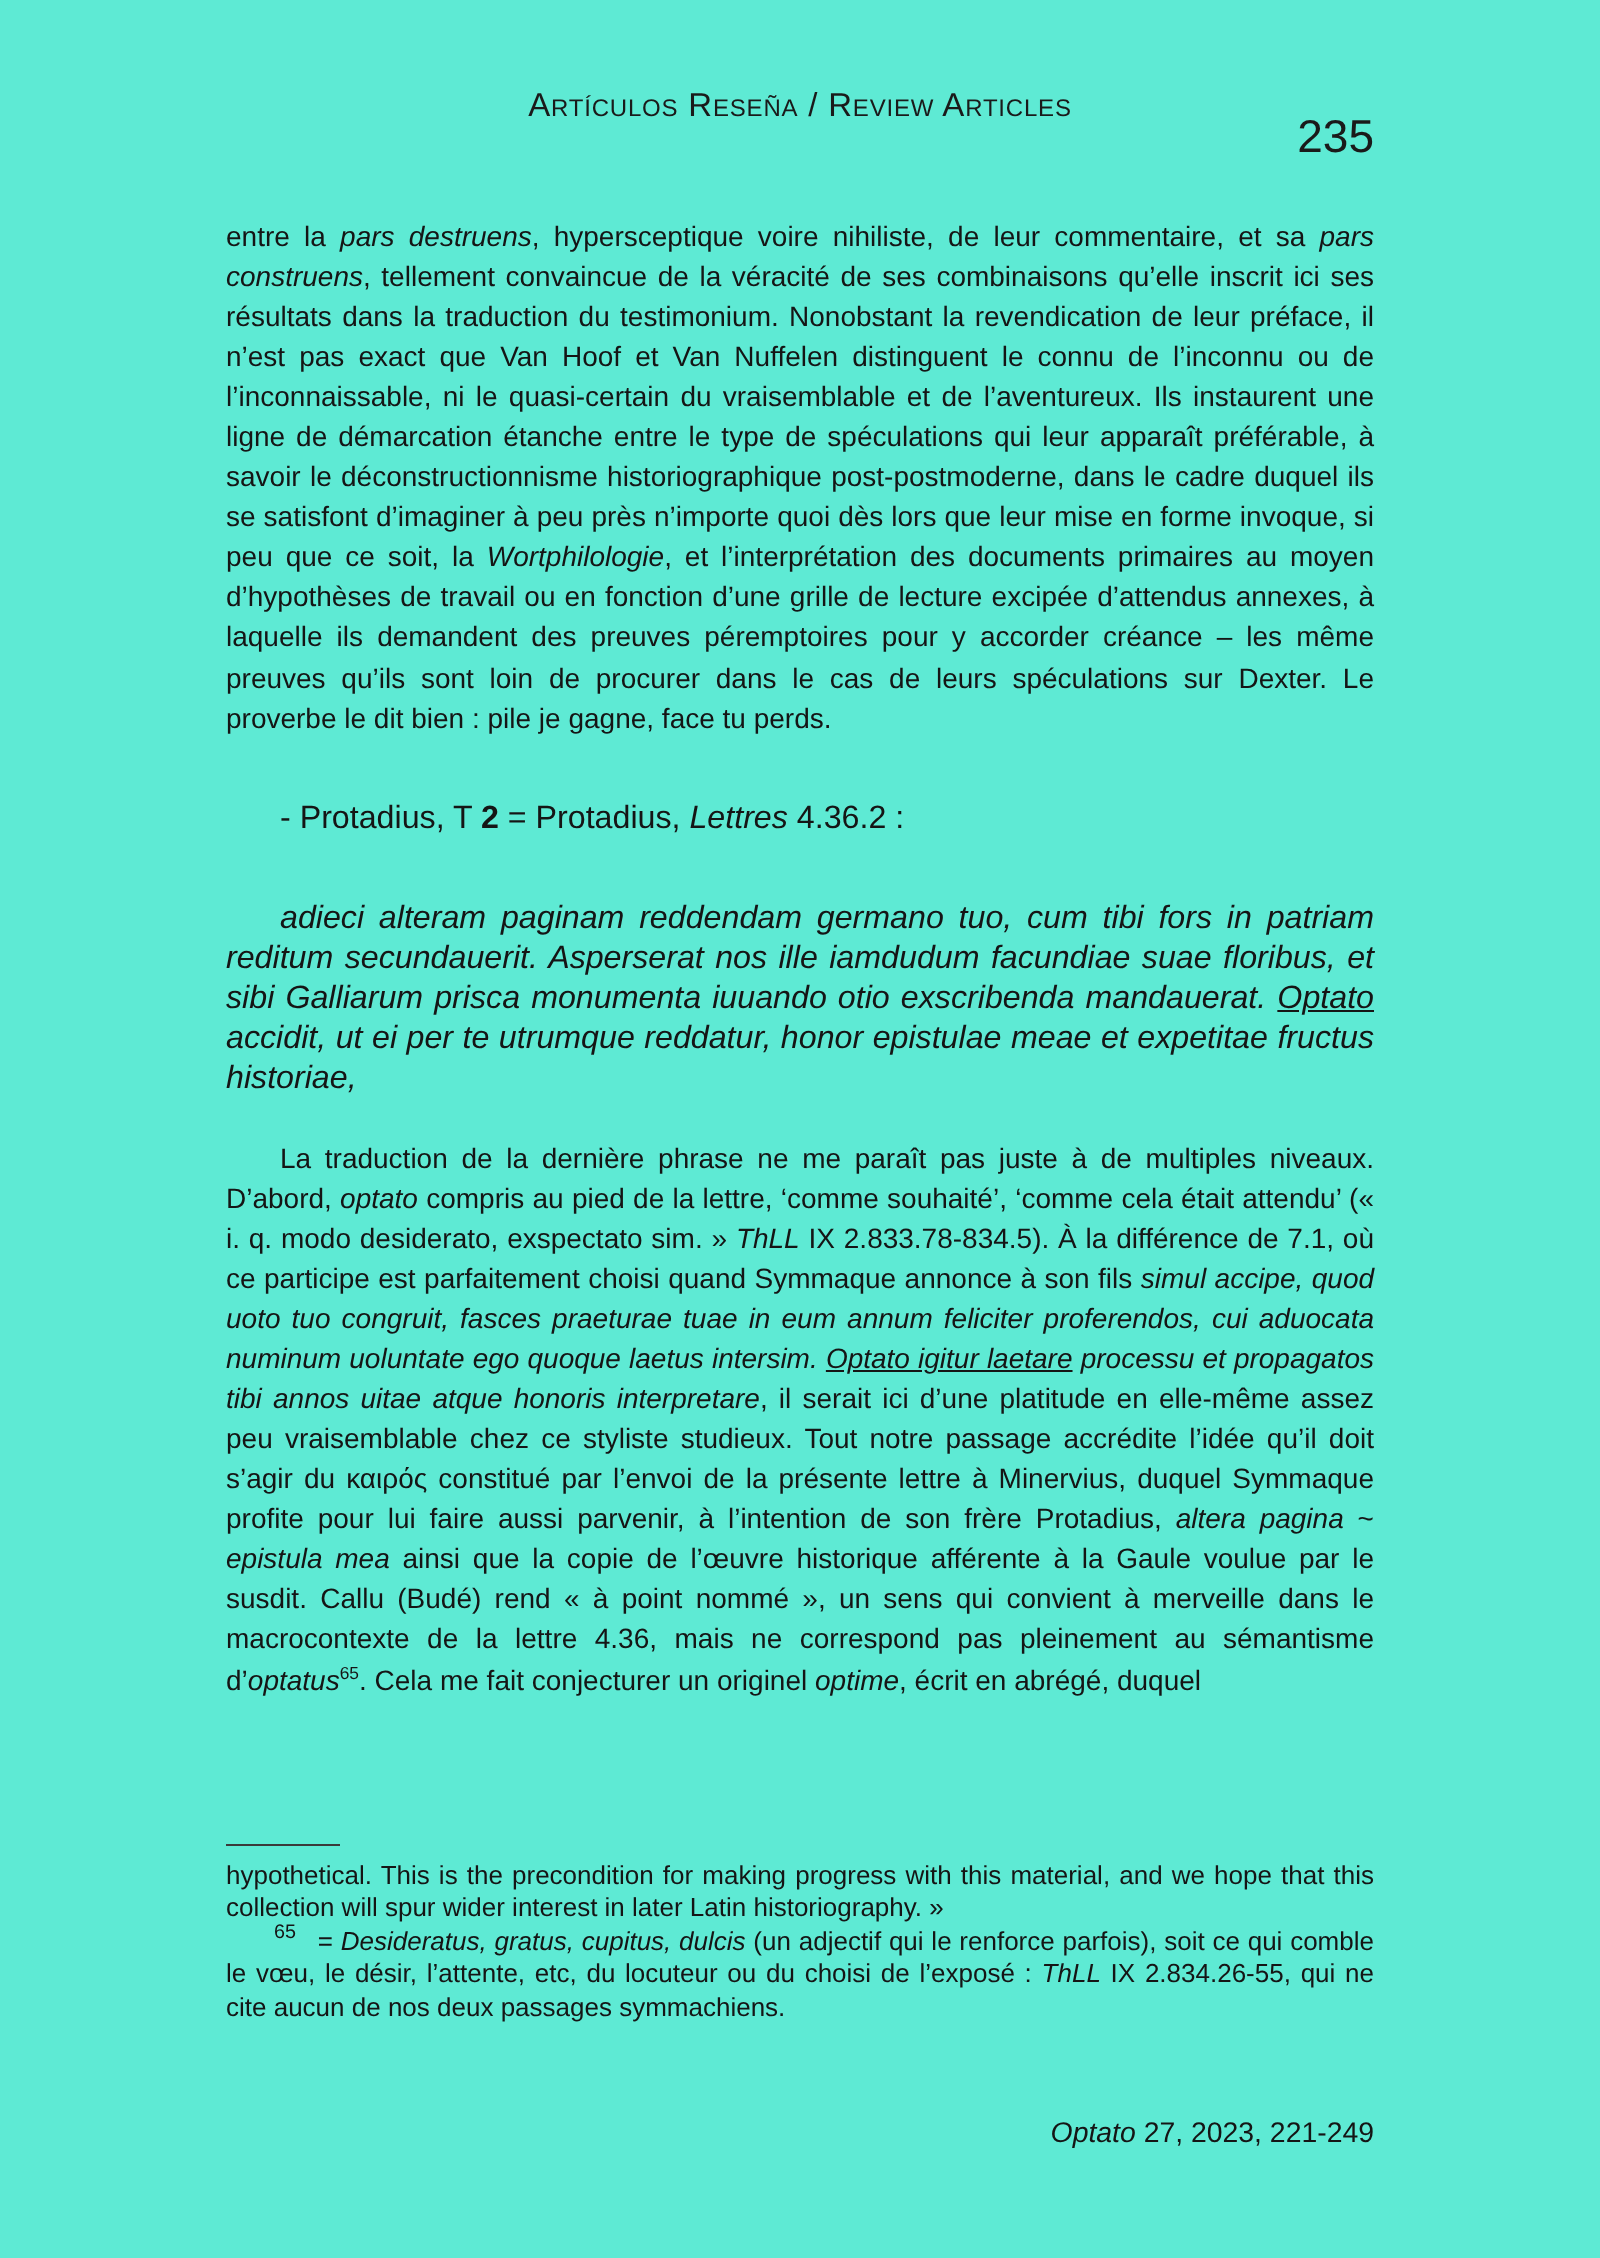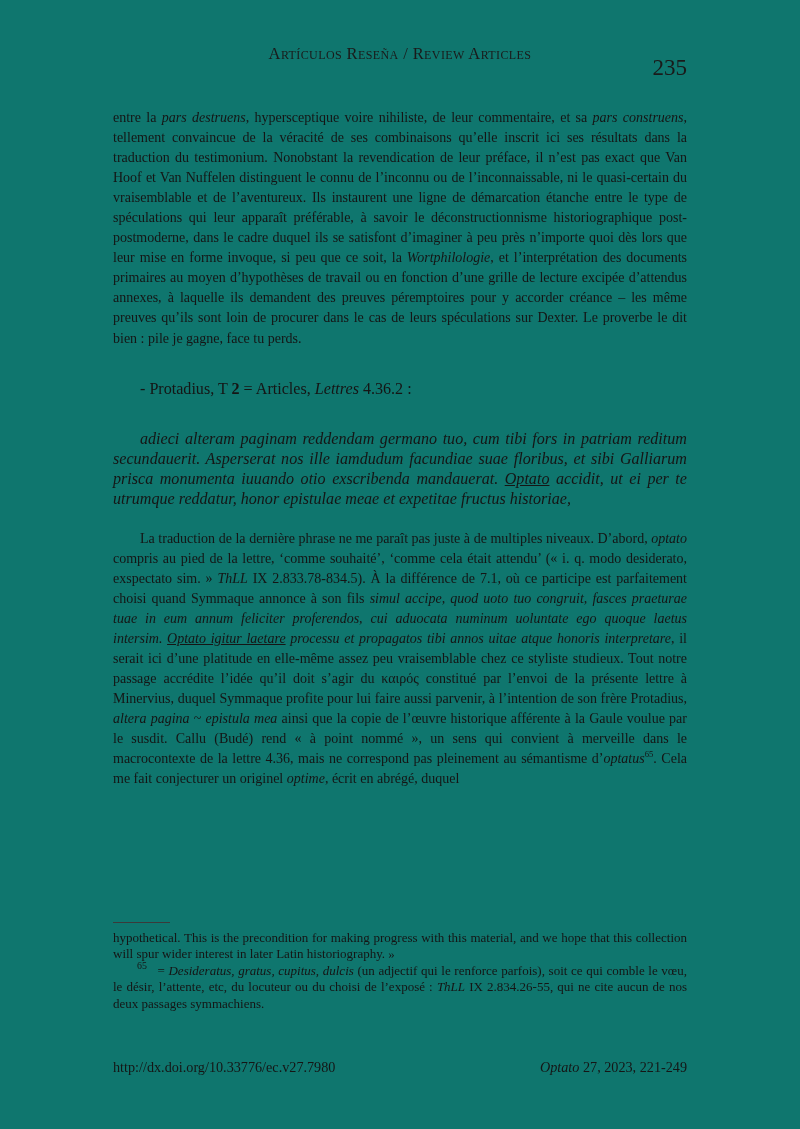--- a/index.html
+++ b/index.html
@@ -4,23 +4,23 @@
 <style>
   html, body {
     margin: 0;
     padding: 0;
     background: #ffffff;
   }
   .page {
     position: relative;
     width: 800px;
     height: 1129px;
-    background: #0f766e;
-    color: #151515;
-    font-family: Liberation Serif, serif;
+    background: #5eead4;
+    color: #151515;
+    font-family: Liberation Sans, sans-serif;
     overflow: hidden;
     box-sizing: border-box;
   }
 
   
   .runhead {
     position: absolute;
     top: 44px;
     left: 113px;
     right: 113px;
@@ -163,21 +163,21 @@
     <div class="runhead-folio">235</div>
   </div>
 
   <div class="textblock">
 
     <p class="noindent"><span>entre la </span><i>pars destruens</i><span>, hypersceptique voire nihiliste, de leur commentaire, et sa </span><i>pars construens</i><span>, tellement convaincue de la véracité de ses combinaisons qu’elle inscrit ici ses résultats dans la traduction du testimonium. Nonobstant la revendication de leur préface, il n’est pas exact que Van Hoof et Van Nuffelen distinguent le connu de l’inconnu ou de l’inconnaissable, ni le quasi-certain du vraisemblable et de l’aventureux. Ils instaurent une ligne de démarcation étanche entre le type de spéculations qui leur apparaît préférable, à savoir le déconstructionnisme historiographique post-postmoderne, dans le cadre duquel ils se satisfont d’imaginer à peu près n’importe quoi dès lors que leur mise en forme invoque, si peu que ce soit, la </span><i>Wortphilologie</i><span>, et l’interprétation des documents primaires au moyen d’hypothèses de travail ou en fonction d’une grille de lecture excipée d’attendus annexes, à laquelle ils demandent des preuves péremptoires pour y accorder créance – les même preuves qu’ils sont loin de procurer dans le cas de leurs spéculations sur Dexter. Le proverbe le dit bien : pile je gagne, face tu perds.</span></p>
 
     <div class="gap-para"></div>
     <div class="gap-small"></div>
 
-    <div class="cite-line"><span>- Protadius, T </span><b>2</b><span> = Articles, </span><i>Lettres</i><span> 4.36.2 :</span></div>
+    <div class="cite-line"><span>- Protadius, T </span><b>2</b><span> = Protadius, </span><i>Lettres</i><span> 4.36.2 :</span></div>
 
     <div class="gap-para"></div>
     <div class="gap-small"></div>
 
     <div class="quote latin"><span>adieci alteram paginam reddendam germano tuo, cum tibi fors in patriam reditum secundauerit. Asperserat nos ille iamdudum facundiae suae floribus, et sibi Galliarum prisca monumenta iuuando otio exscribenda mandauerat. </span><span class="ul">Optato</span><span> accidit, ut ei per te utrumque reddatur, honor epistulae meae et expetitae fructus historiae,</span></div>
 
 
     <div class="gap-para"></div>
 
     <p class="body-indent"><span>La traduction de la dernière phrase ne me paraît pas juste à de multiples niveaux. D’abord, </span><i>optato</i><span> compris au pied de la lettre, ‘comme souhaité’, ‘comme cela était attendu’ (« i. q. modo desiderato, exspectato sim. » </span><i>ThLL</i><span> IX 2.833.78-834.5). À la différence de 7.1, où ce participe est parfaitement choisi quand Symmaque annonce à son fils </span><i>simul accipe, quod uoto tuo congruit, fasces praeturae tuae in eum annum feliciter proferendos, cui aduocata numinum uoluntate ego quoque laetus intersim.</i><span> </span><i class="ul">Optato igitur laetare</i><i> processu et propagatos tibi annos uitae atque honoris interpretare</i><span>, il serait ici d’une platitude en elle-même assez peu vraisemblable chez ce styliste studieux. Tout notre passage accrédite l’idée qu’il doit s’agir du καιρός constitué par l’envoi de la présente lettre à Minervius, duquel Symmaque profite pour lui faire aussi parvenir, à l’intention de son frère Protadius, </span><i>altera pagina</i><span> ~ </span><i>epistula mea</i><span> ainsi que la copie de l’œuvre historique afférente à la Gaule voulue par le susdit. Callu (Budé) rend « à point nommé », un sens qui convient à merveille dans le macrocontexte de la lettre 4.36, mais ne correspond pas pleinement au sémantisme d’</span><i>optatus</i><sup>65</sup><span>. Cela me fait conjecturer un originel </span><i>optime</i><span>, écrit en abrégé, duquel</span></p>
@@ -186,17 +186,16 @@
 
   <div class="footnotes">
     <div class="fn-rule"></div>
 
     <p class="fn cont">hypothetical. This is the precondition for making progress with this material, and we hope that this collection will spur wider interest in later Latin historiography. »</p>
 
     <p class="fn numbered"><span class="fn-num">65</span><span> = </span><i>Desideratus, gratus, cupitus, dulcis</i><span> (un adjectif qui le renforce parfois), soit ce qui comble le vœu, le désir, l’attente, etc, du locuteur ou du choisi de l’exposé : </span><i>ThLL</i><span> IX 2.834.26-55, qui ne cite aucun de nos deux passages symmachiens.</span></p>
   </div>
 
   <div class="footer">
-    <span class="footer-doi">http://dx.doi.org/10.33776/ec.v27.7980</span>
     <span class="footer-ref"><i>Optato</i><span> 27, 2023, 221-249</span></span>
   </div>
 
 </div>
 
 </body></html>

